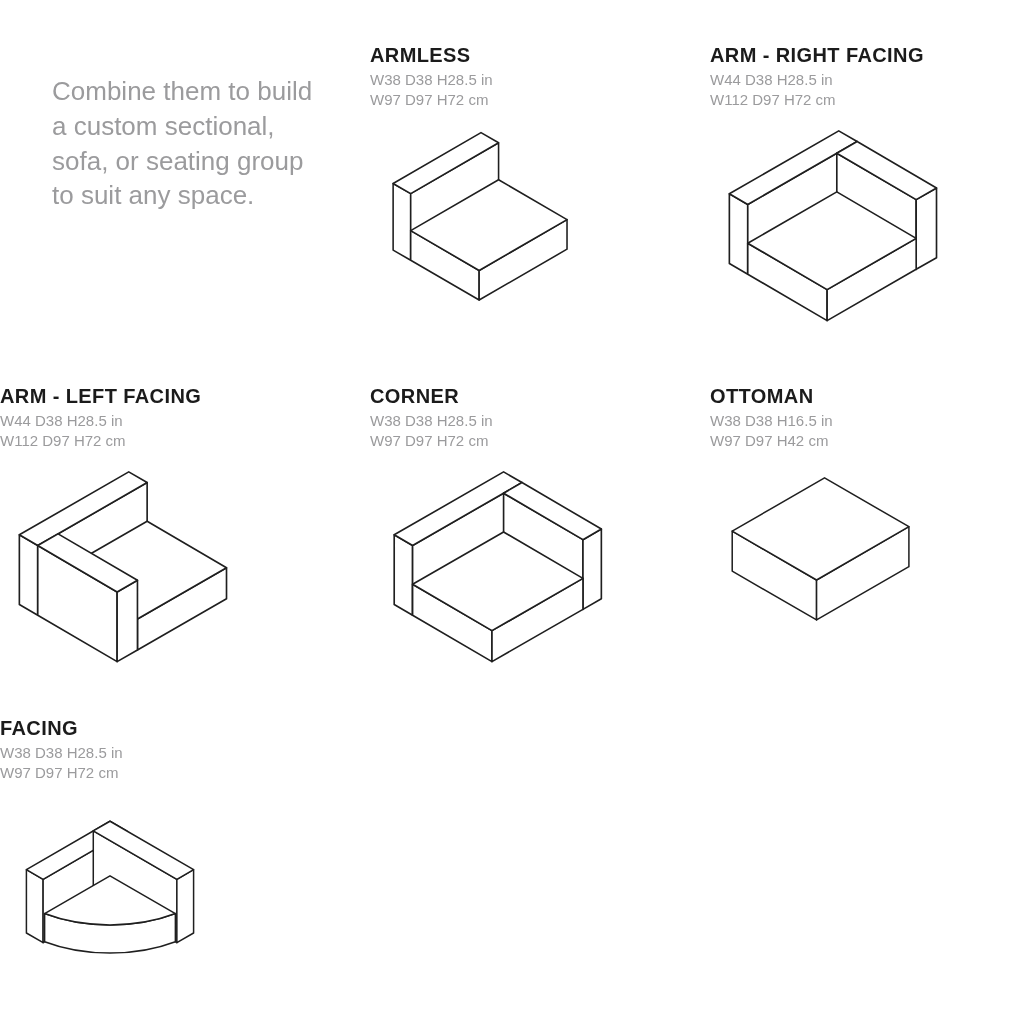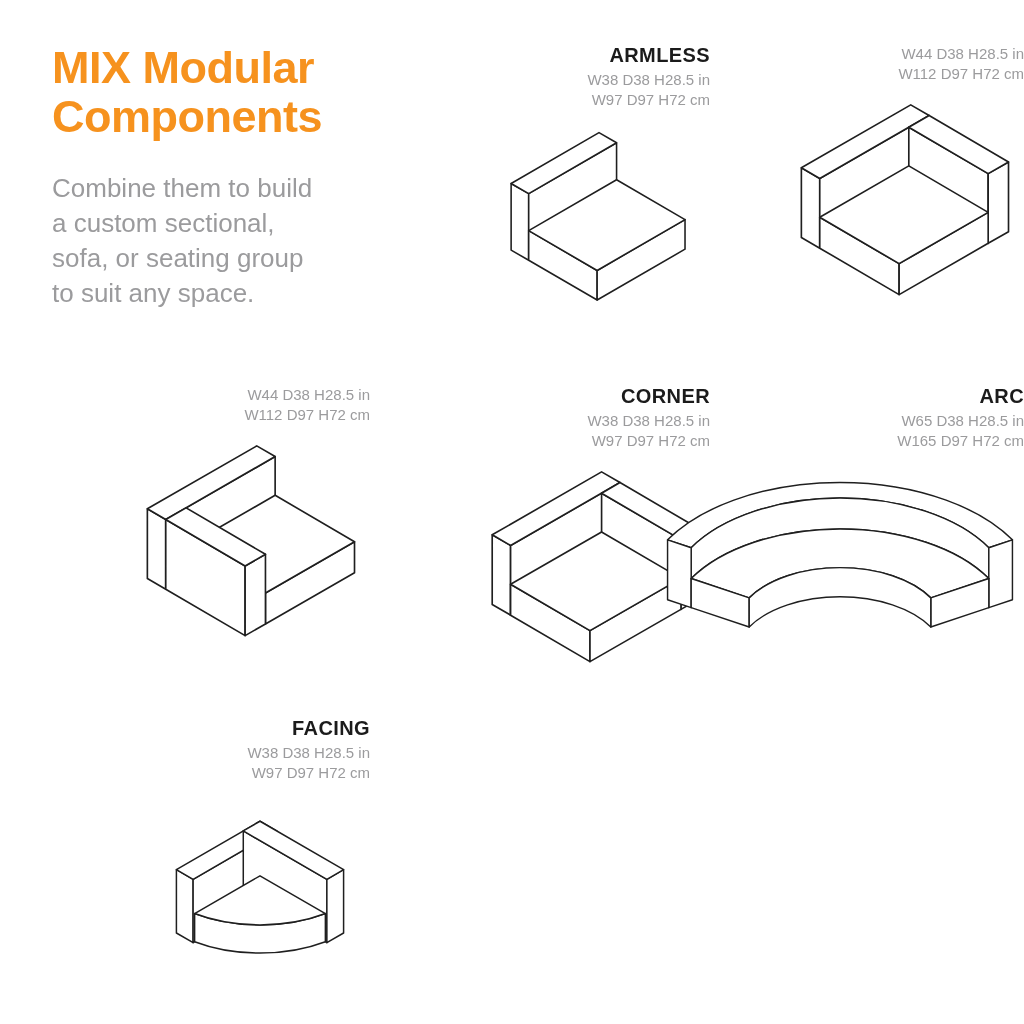--- a/index.html
+++ b/index.html
@@ -16,21 +16,21 @@
     width:1024px;height:1024px;
     background:#ffffff;
     overflow:hidden;
     display:grid;
     grid-template-columns:370px 340px 314px;
     grid-template-rows:352px 332px 340px;
   }
   .cell{
     display:flex;
     flex-direction:column;
-    align-items:flex-end;
+    align-items:flex-start;
     padding-top:33px;
   }
   .cell.r1{padding-top:44px;}
   .intro{
     align-items:flex-start;
     padding:44px 10px 0 52px;
   }
   .intro-title{
     color:var(--accent,#f6921e);
     font-size:45px;
@@ -73,22 +73,20 @@
     stroke-linejoin:round;
     stroke-linecap:round;
   }
 </style>
 </head>
 <body>
 
 <div class="page">
 
   <div class="cell r1 intro">
-    <div class="intro-title">MIX Modular
-Components</div>
     <div class="intro-sub">Combine them to build
 a custom sectional,
 sofa, or seating group
 to suit any space.</div>
   </div>
 
   <div class="cell r1">
     <div class="comp-name">ARMLESS</div>
     <div class="comp-dims">W38 D38 H28.5 in</div>
     <div class="comp-dims">W97 D97 H72 cm</div>
@@ -98,38 +96,40 @@
         <polygon points="44,143 139,88 139,16 44,71"></polygon>
         <polygon points="25,60 44,71 139,16 120,5"></polygon>
         <polygon points="44,143 118,186 118,154 44,111"></polygon>
         <polygon points="118,186 213,131 213,99 118,154"></polygon>
         <polygon points="44,111 139,56 213,99 118,154"></polygon>
       </svg>
     </div>
   </div>
 
   <div class="cell r1">
+    <div class="comp-name">ARM - RIGHT FACING</div>
     <div class="comp-dims">W44 D38 H28.5 in</div>
     <div class="comp-dims">W112 D97 H72 cm</div>
     <div class="drawing">
       <svg class="iso" width="242" viewBox="0 0 250 205">
         <polygon points="20,140 39,151 39,79 20,68"></polygon>
         <polygon points="39,151 152,86 152,14 39,79"></polygon>
         <polygon points="20,68 39,79 152,14 133,3"></polygon>
         <polygon points="131,98 213,146 213,74 131,26"></polygon>
         <polygon points="213,146 234,134 234,62 213,74"></polygon>
         <polygon points="131,26 152,14 234,62 213,74"></polygon>
         <polygon points="39,151 121,199 121,167 39,119"></polygon>
         <polygon points="121,199 213,146 213,114 121,167"></polygon>
         <polygon points="39,119 131,66 213,114 121,167"></polygon>
       </svg>
     </div>
   </div>
 
   <div class="cell">
+    <div class="comp-name">ARM - LEFT FACING</div>
     <div class="comp-dims">W44 D38 H28.5 in</div>
     <div class="comp-dims">W112 D97 H72 cm</div>
     <div class="drawing">
       <svg class="iso" width="242" viewBox="0 0 250 205">
         <polygon points="20,140 39,151 39,79 20,68"></polygon>
         <polygon points="39,151 152,86 152,14 39,79"></polygon>
         <polygon points="20,68 39,79 152,14 133,3"></polygon>
         <polygon points="142,187 234,134 234,102 142,155"></polygon>
         <polygon points="60,107 152,54 234,102 142,155"></polygon>
         <polygon points="39,151 121,199 121,127 39,79"></polygon>
@@ -151,38 +151,33 @@
         <polygon points="138,97 220,145 220,73 138,25"></polygon>
         <polygon points="220,145 239,134 239,62 220,73"></polygon>
         <polygon points="138,25 157,14 239,62 220,73"></polygon>
         <polygon points="44,151 126,199 126,167 44,119"></polygon>
         <polygon points="126,199 220,145 220,113 126,167"></polygon>
         <polygon points="44,119 138,65 220,113 126,167"></polygon>
       </svg>
     </div>
   </div>
 
-
   <div class="cell">
-    <div class="comp-name">ARC</div>
-    <div class="comp-dims">W65 D38 H28.5 in</div>
-    <div class="comp-dims">W165 D97 H72 cm</div>
+    <div class="comp-name">OTTOMAN</div>
+    <div class="comp-dims">W38 D38 H16.5 in</div>
+    <div class="comp-dims">W97 D97 H42 cm</div>
     <div class="drawing">
-      <svg class="iso" width="368" viewBox="0 0 430 200">
-        <path d="M13.5,82.8 A232.7 134.3 0 0 1 416.5,82.8 L388.9,92 A200.8 116 0 0 0 41.1,92 Z"></path>
-        <path d="M41.1,92 A200.8 116 0 0 1 388.9,92 L388.9,128 A200.8 116 0 0 0 41.1,128 Z"></path>
-        <path d="M13.5,82.8 L13.5,152.8 L41.1,162 L41.1,92 Z"></path>
-        <path d="M416.5,82.8 L416.5,152.8 L388.9,162 L388.9,92 Z"></path>
-        <path d="M41.1,128 A200.8 116 0 0 1 388.9,128 L321.1,150.6 A122.5 70.7 0 0 0 108.9,150.6 Z"></path>
-        <path d="M41.1,128 L41.1,162 L108.9,184.6 L108.9,150.6 Z"></path>
-        <path d="M388.9,128 L388.9,162 L321.1,184.6 L321.1,150.6 Z"></path>
-        <path d="M108.9,150.6 A122.5 70.7 0 0 1 321.1,150.6 L321.1,184.6 A122.5 70.7 0 0 0 108.9,184.6 Z"></path>
+      <svg class="iso" width="222" viewBox="0 0 250 185">
+        <polygon points="25,115 120,170 120,125 25,70"></polygon>
+        <polygon points="120,170 224,110 224,65 120,125"></polygon>
+        <polygon points="25,70 120,125 224,65 129,10"></polygon>
       </svg>
     </div>
   </div>
+
 
   <div class="cell">
     <div class="comp-name">FACING</div>
     <div class="comp-dims">W38 D38 H28.5 in</div>
     <div class="comp-dims">W97 D97 H72 cm</div>
     <div class="drawing">
       <svg class="iso" width="220" viewBox="0 0 250 190">
         <polygon points="30,150 49,161 49,89 30,78"></polygon>
         <polygon points="49,161 144,106 144,34 49,89"></polygon>
         <polygon points="30,78 49,89 144,34 125,23"></polygon>

